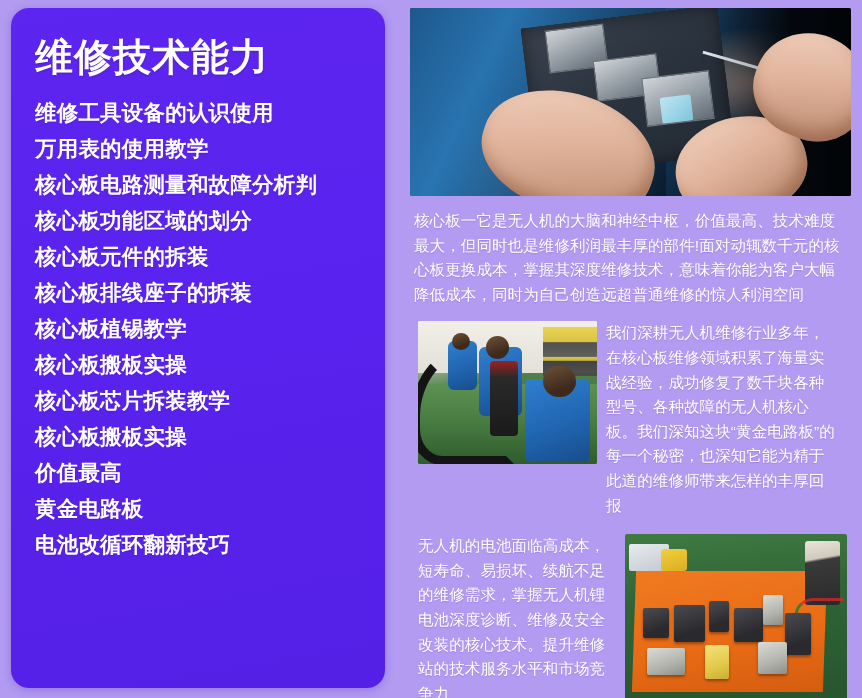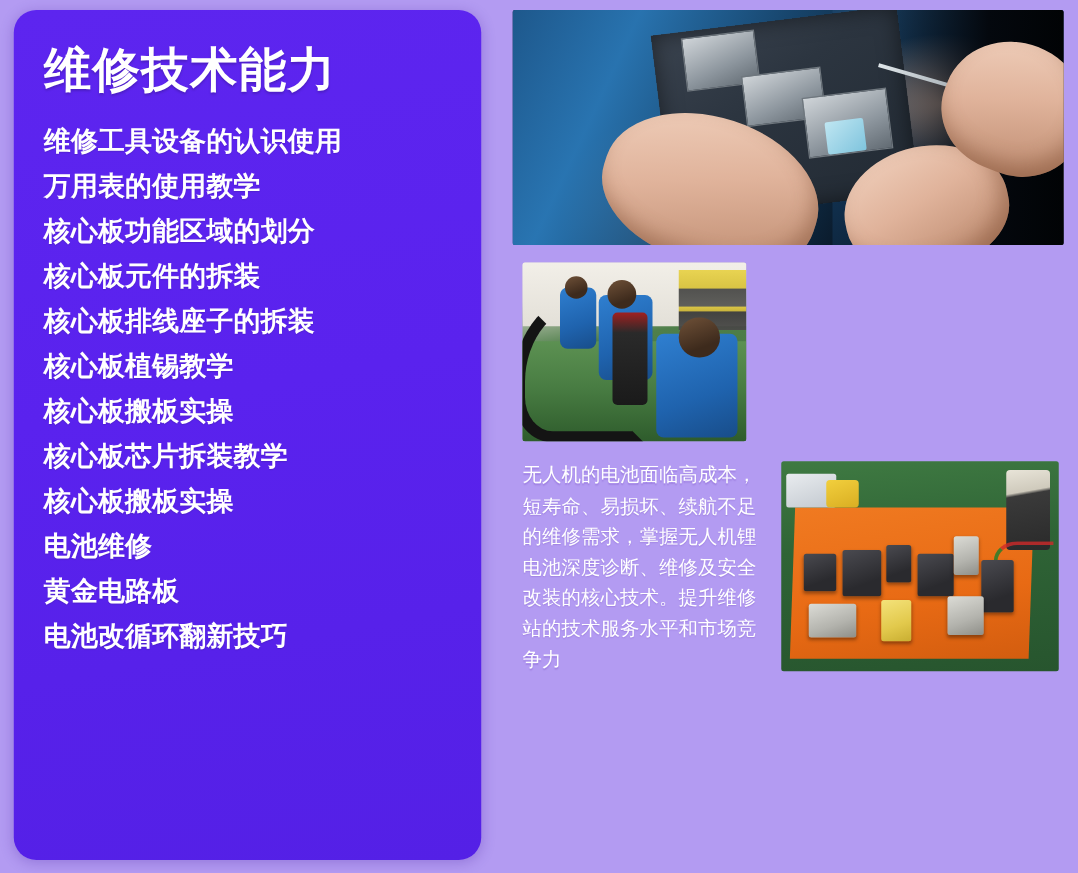--- a/index.html
+++ b/index.html
@@ -256,28 +256,29 @@
 <body>
 
 <div class="page">
 
   <div class="left-col">
     <div class="skills-card">
       <h1 class="skills-title">维修技术能力</h1>
       <ul class="skills-list">
         <li>维修工具设备的认识使用</li>
         <li>万用表的使用教学</li>
+        <li>核心板电路测量和故障分析判</li>
         <li>核心板功能区域的划分</li>
         <li>核心板元件的拆装</li>
         <li>核心板排线座子的拆装</li>
         <li>核心板植锡教学</li>
         <li>核心板搬板实操</li>
         <li>核心板芯片拆装教学</li>
         <li>核心板搬板实操</li>
-        <li>电池维修</li>
+        <li>价值最高</li>
         <li>黄金电路板</li>
         <li>电池改循环翻新技巧</li>
       </ul>
     </div>
   </div>
 
   <div class="right-col">
 
     <div class="photo photo-board">
       <div class="pb-blue-tape"></div>
@@ -286,35 +287,37 @@
       <div class="pb-shield pb-s1"></div>
       <div class="pb-shield pb-s2"></div>
       <div class="pb-shield pb-s3"></div>
       <div class="pb-chip"></div>
       <div class="pb-tweezer"></div>
       <div class="pb-finger pb-f1"></div>
       <div class="pb-finger pb-f2"></div>
       <div class="pb-finger pb-f3"></div>
     </div>
 
+    <div class="right-text block-1">核心板一它是无人机的大脑和神经中枢，价值最高、技术难度最大，但同时也是维修利润最丰厚的部件!面对动辄数千元的核心板更换成本，掌握其深度维修技术，意味着你能为客户大幅降低成本，同时为自己创造远超普通维修的惊人利润空间</div>
 
     <div class="row-mid">
       <div class="photo photo-workshop">
         <div class="ws-wall"></div>
         <div class="ws-shelf"></div>
         <div class="ws-bench"></div>
         <div class="ws-worker ws-w3"></div>
         <div class="ws-head ws-h3"></div>
         <div class="ws-worker ws-w2"></div>
         <div class="ws-head ws-h2"></div>
         <div class="ws-scope"></div>
         <div class="ws-worker ws-w1"></div>
         <div class="ws-head ws-h1"></div>
         <div class="ws-arm"></div>
       </div>
+      <div class="right-text block-2">我们深耕无人机维修行业多年，在核心板维修领域积累了海量实战经验，成功修复了数千块各种型号、各种故障的无人机核心板。我们深知这块“黄金电路板”的每一个秘密，也深知它能为精于此道的维修师带来怎样的丰厚回报</div>
     </div>
 
     <div class="row-bot">
       <div class="right-text block-3">无人机的电池面临高成本，短寿命、易损坏、续航不足的维修需求，掌握无人机锂电池深度诊断、维修及安全改装的核心技术。提升维修站的技术服务水平和市场竞争力</div>
       <div class="photo photo-battery">
         <div class="bt-mat"></div>
         <div class="bt-tray"></div>
         <div class="bt-jar"></div>
         <div class="bt-meter"></div>
         <div class="bt-wire"></div>

